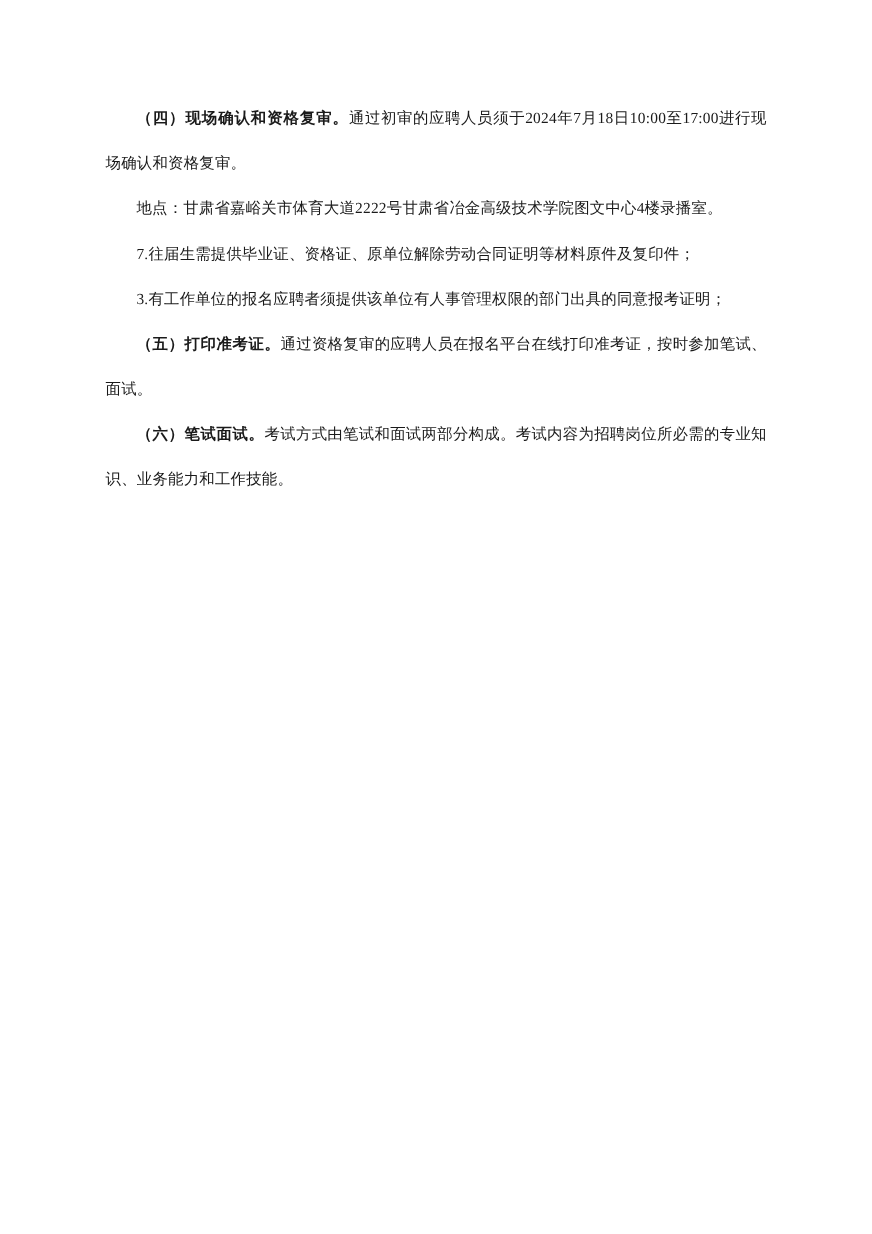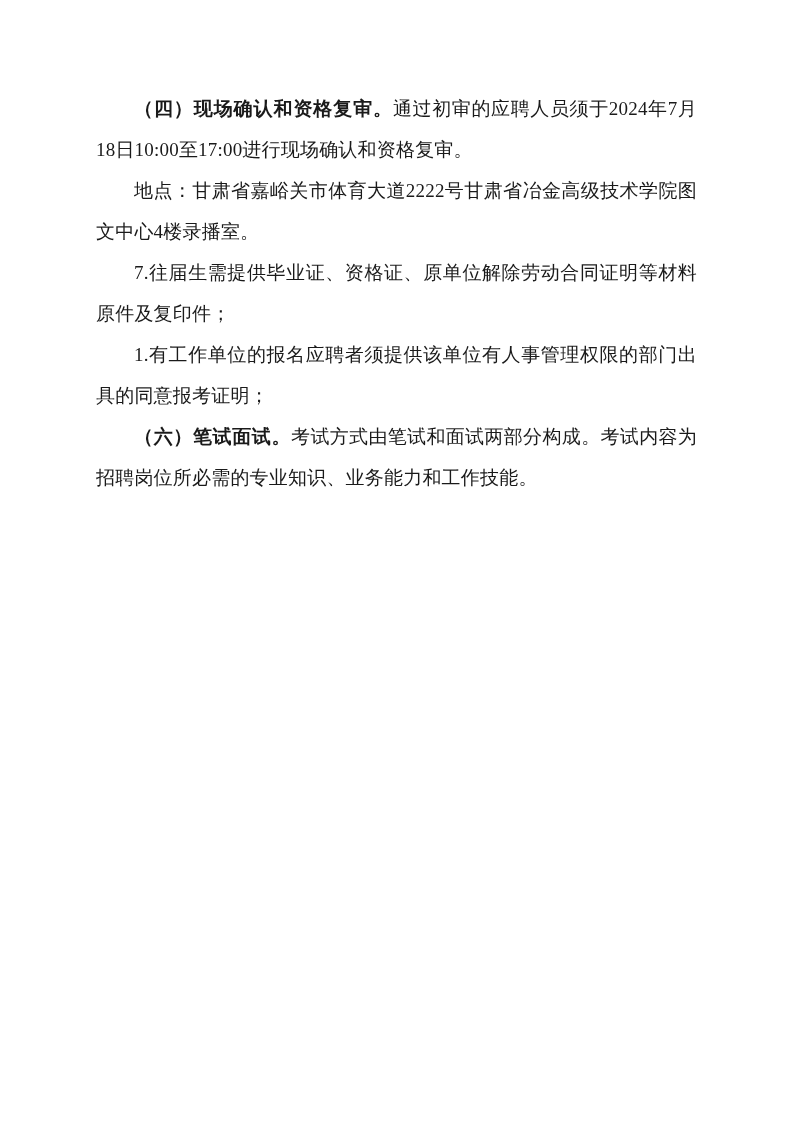--- a/index.html
+++ b/index.html
@@ -25,21 +25,21 @@
   .doc-body {
     font-size: 19.5px;
     line-height: 41px;
     letter-spacing: 0.2px;
     text-align: justify;
     text-justify: inter-ideograph;
   }
   .para {
     margin: 0 0 0 0;
     text-indent: 2em;
-    font-size: 19px;
+    font-size: 14px;
     line-height: 41px;
   }
   .heading-run {
     font-family: "DejaVu Serif", "Liberation Serif", serif;
     font-weight: bold;
     letter-spacing: 0.5px;
   }
   .kai {
     font-family: "Liberation Serif", "DejaVu Serif", serif;
   }
@@ -52,20 +52,21 @@
 
     <p class="para"><span class="heading-run">（四）现场确认和资格复审。</span><span class="kai">通过初审的应聘人员须于2024年7月18日10:00至17:00进行现场确认和资格复审。</span></p>
 
     <p class="para"><span class="kai">地点：甘肃省嘉峪关市体育大道2222号甘肃省冶金高级技术学院图文中心4楼录播室。</span></p>
 
 
 
 
     <p class="para"><span class="kai">7.往届生需提供毕业证、资格证、原单位解除劳动合同证明等材料原件及复印件；</span></p>
 
-    <p class="para"><span class="kai">1.有工作单位的报名应聘者须提供该单位有人事管理权限的部门出具的同意报考证明；</span></p>
+    <p class="para"><span class="kai">3.有工作单位的报名应聘者须提供该单位有人事管理权限的部门出具的同意报考证明；</span></p>
 
 
+    <p class="para"><span class="heading-run">（五）打印准考证。</span><span class="kai">通过资格复审的应聘人员在报名平台在线打印准考证，按时参加笔试、面试。</span></p>
 
     <p class="para"><span class="heading-run">（六）笔试面试。</span><span class="kai">考试方式由笔试和面试两部分构成。考试内容为招聘岗位所必需的专业知识、业务能力和工作技能。</span></p>
 
   </div>
 </div>
 
 </body></html>

